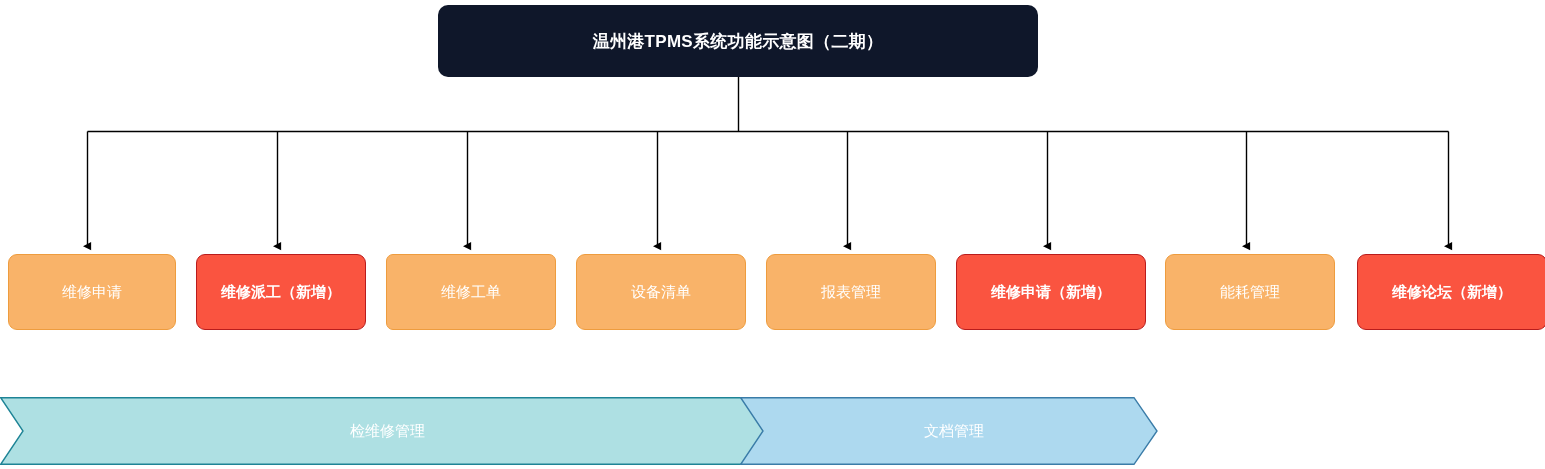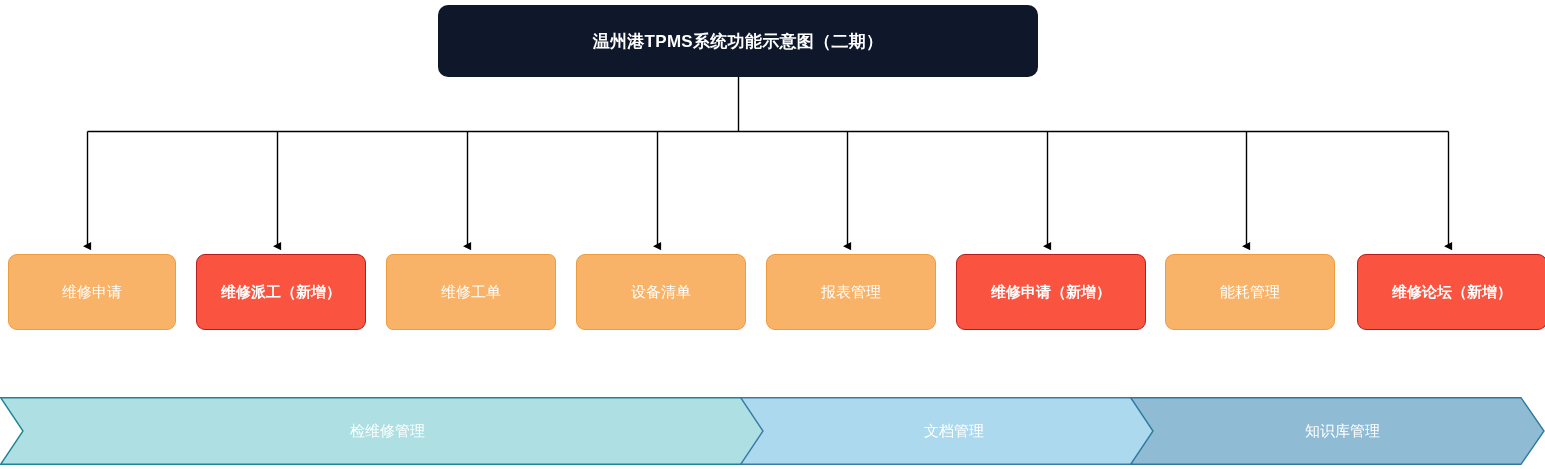--- a/index.html
+++ b/index.html
@@ -193,22 +193,16 @@
       <div class="banner-label" style="padding-left:0px;">检维修管理</div>
     </div>
 
     <div class="banner" style="left:740px;width:418px;">
       <svg width="418" height="68" viewBox="0 0 418 68" xmlns="http://www.w3.org/2000/svg">
         <path d="M0.7,0.7 L394,0.7 L417,34 L394,67.3 L0.7,67.3 L23,34 Z" fill="#ADD9EF" stroke="#3A7CA8" stroke-width="1.4"></path>
       </svg>
       <div class="banner-label" style="padding-left:10px;">文档管理</div>
     </div>
 
-    <div class="banner" style="left:1130px;width:415px;">
-      <svg width="415" height="68" viewBox="0 0 415 68" xmlns="http://www.w3.org/2000/svg">
-        <path d="M0.7,0.7 L391,0.7 L414,34 L391,67.3 L0.7,67.3 L23,34 Z" fill="#8FBCD4" stroke="#2D7A9E" stroke-width="1.4"></path>
-      </svg>
-      <div class="banner-label" style="padding-left:10px;">知识库管理</div>
-    </div>
 
   </div>
 
 </div>
 
 </body></html>

